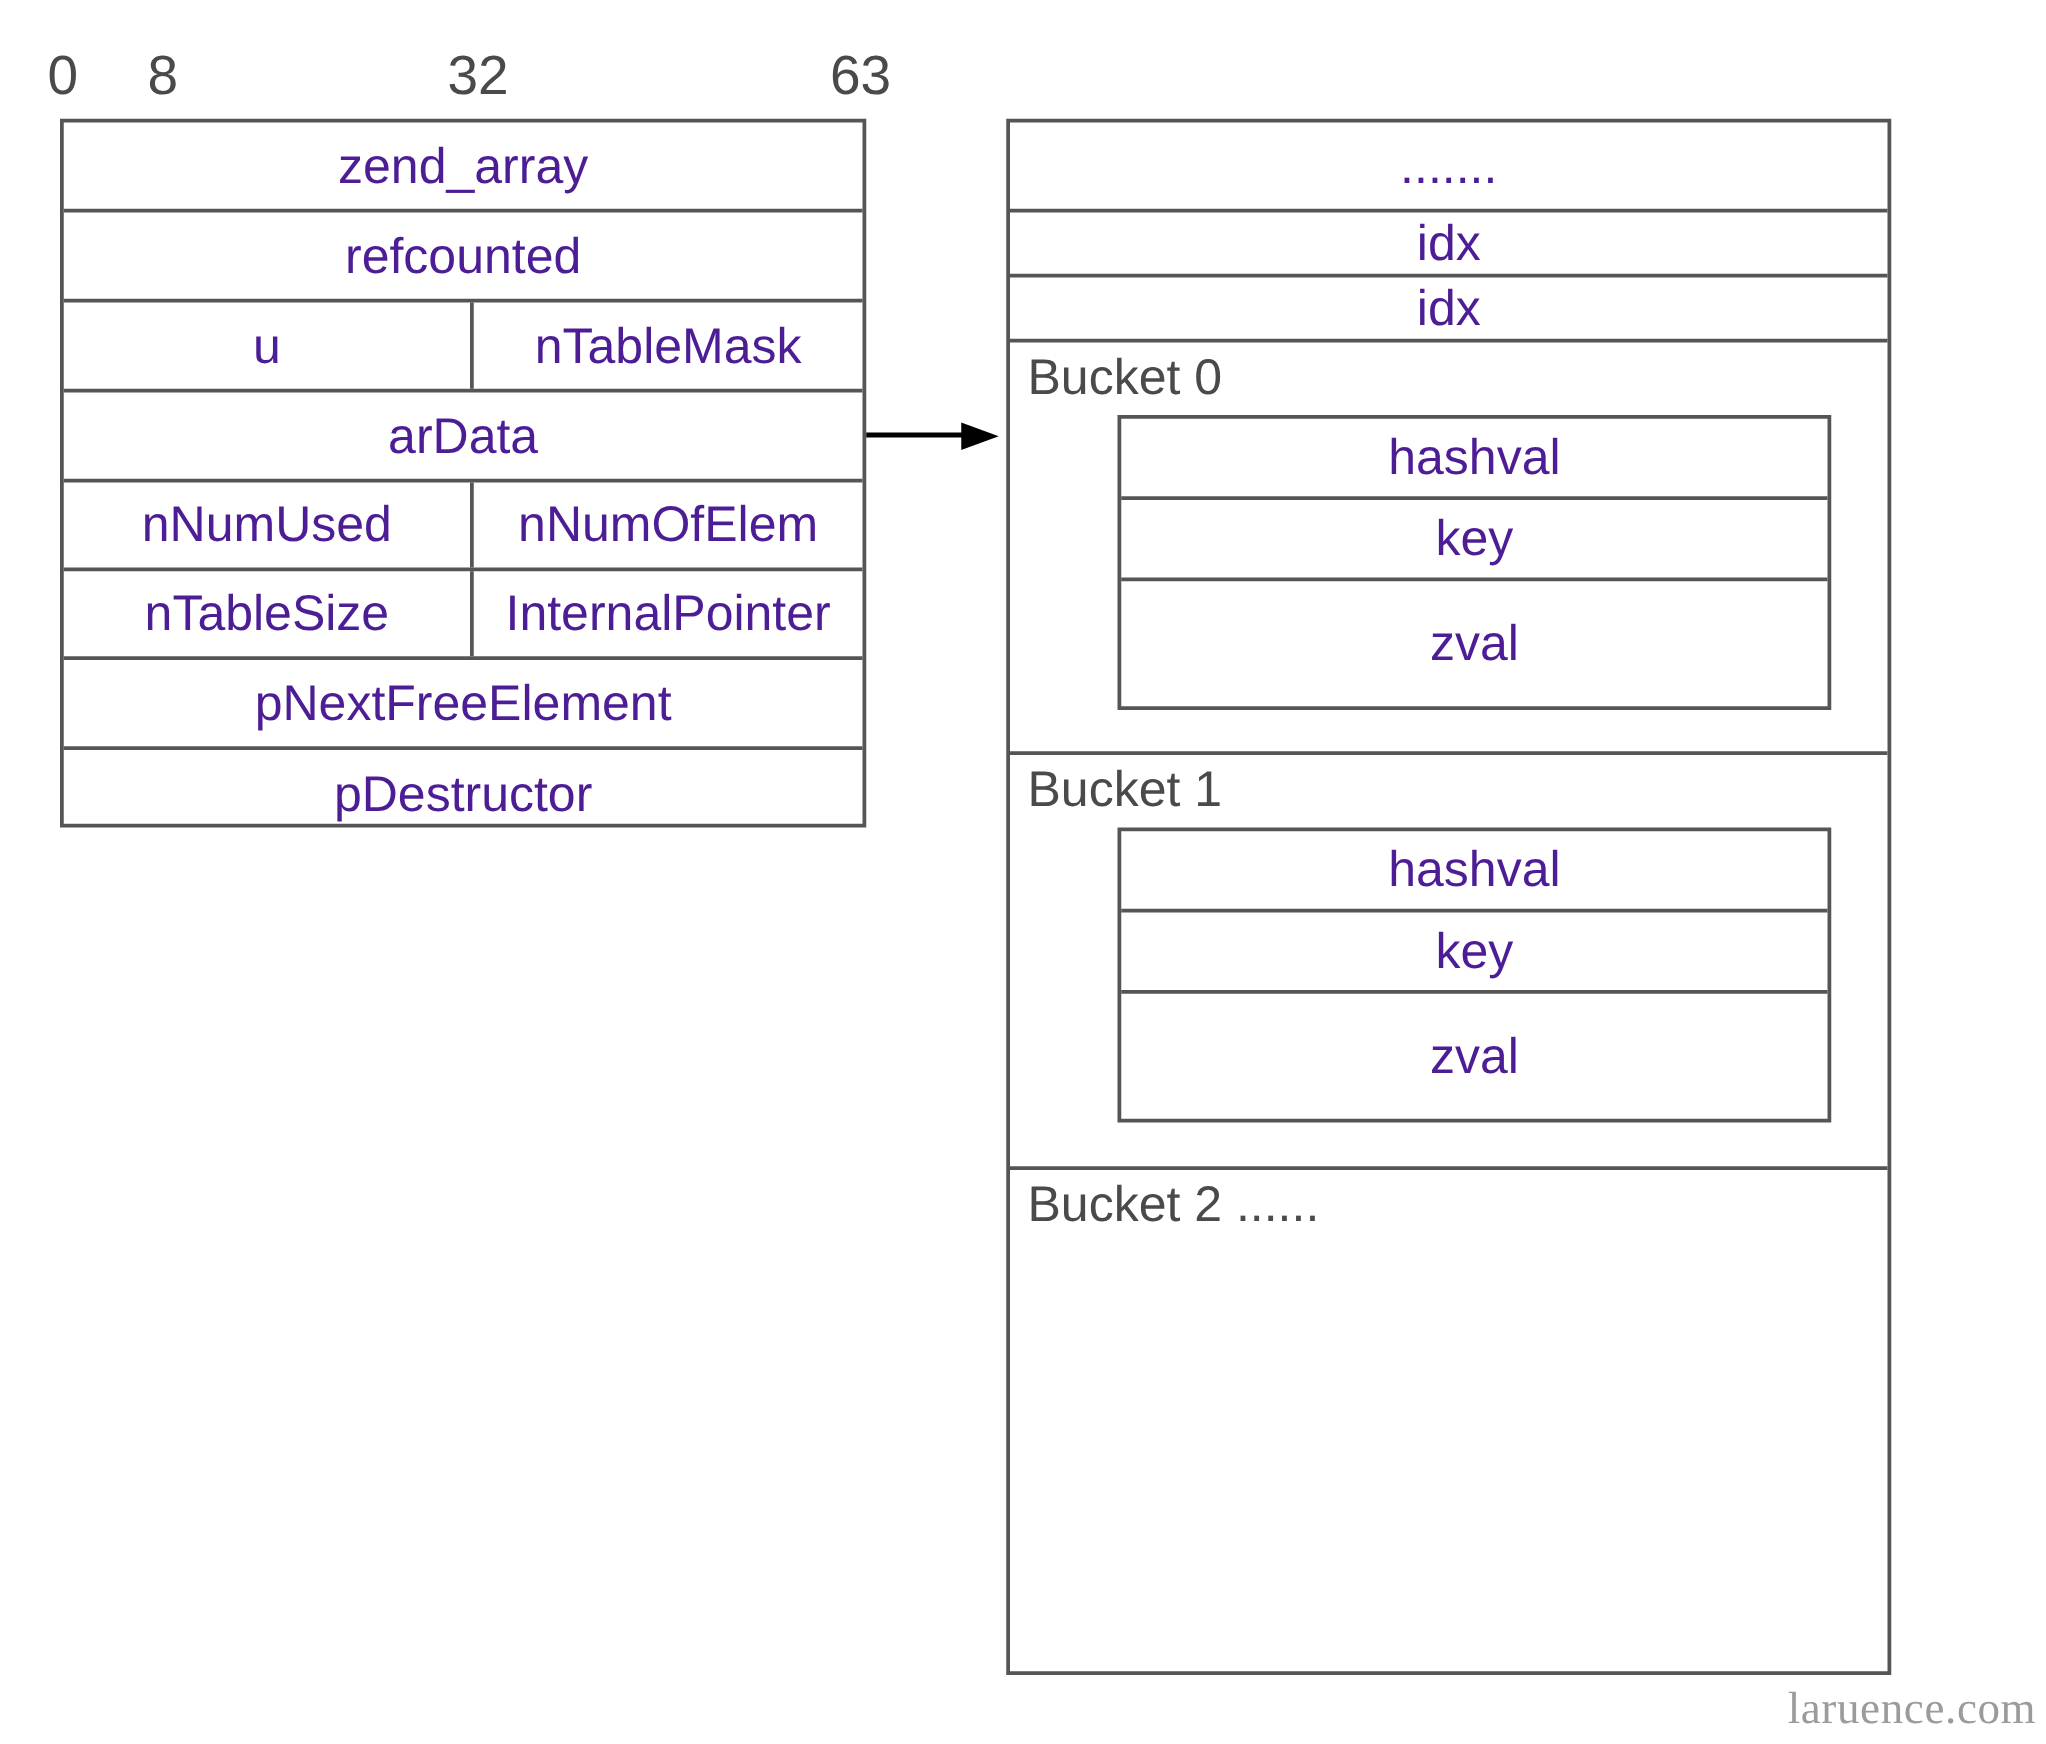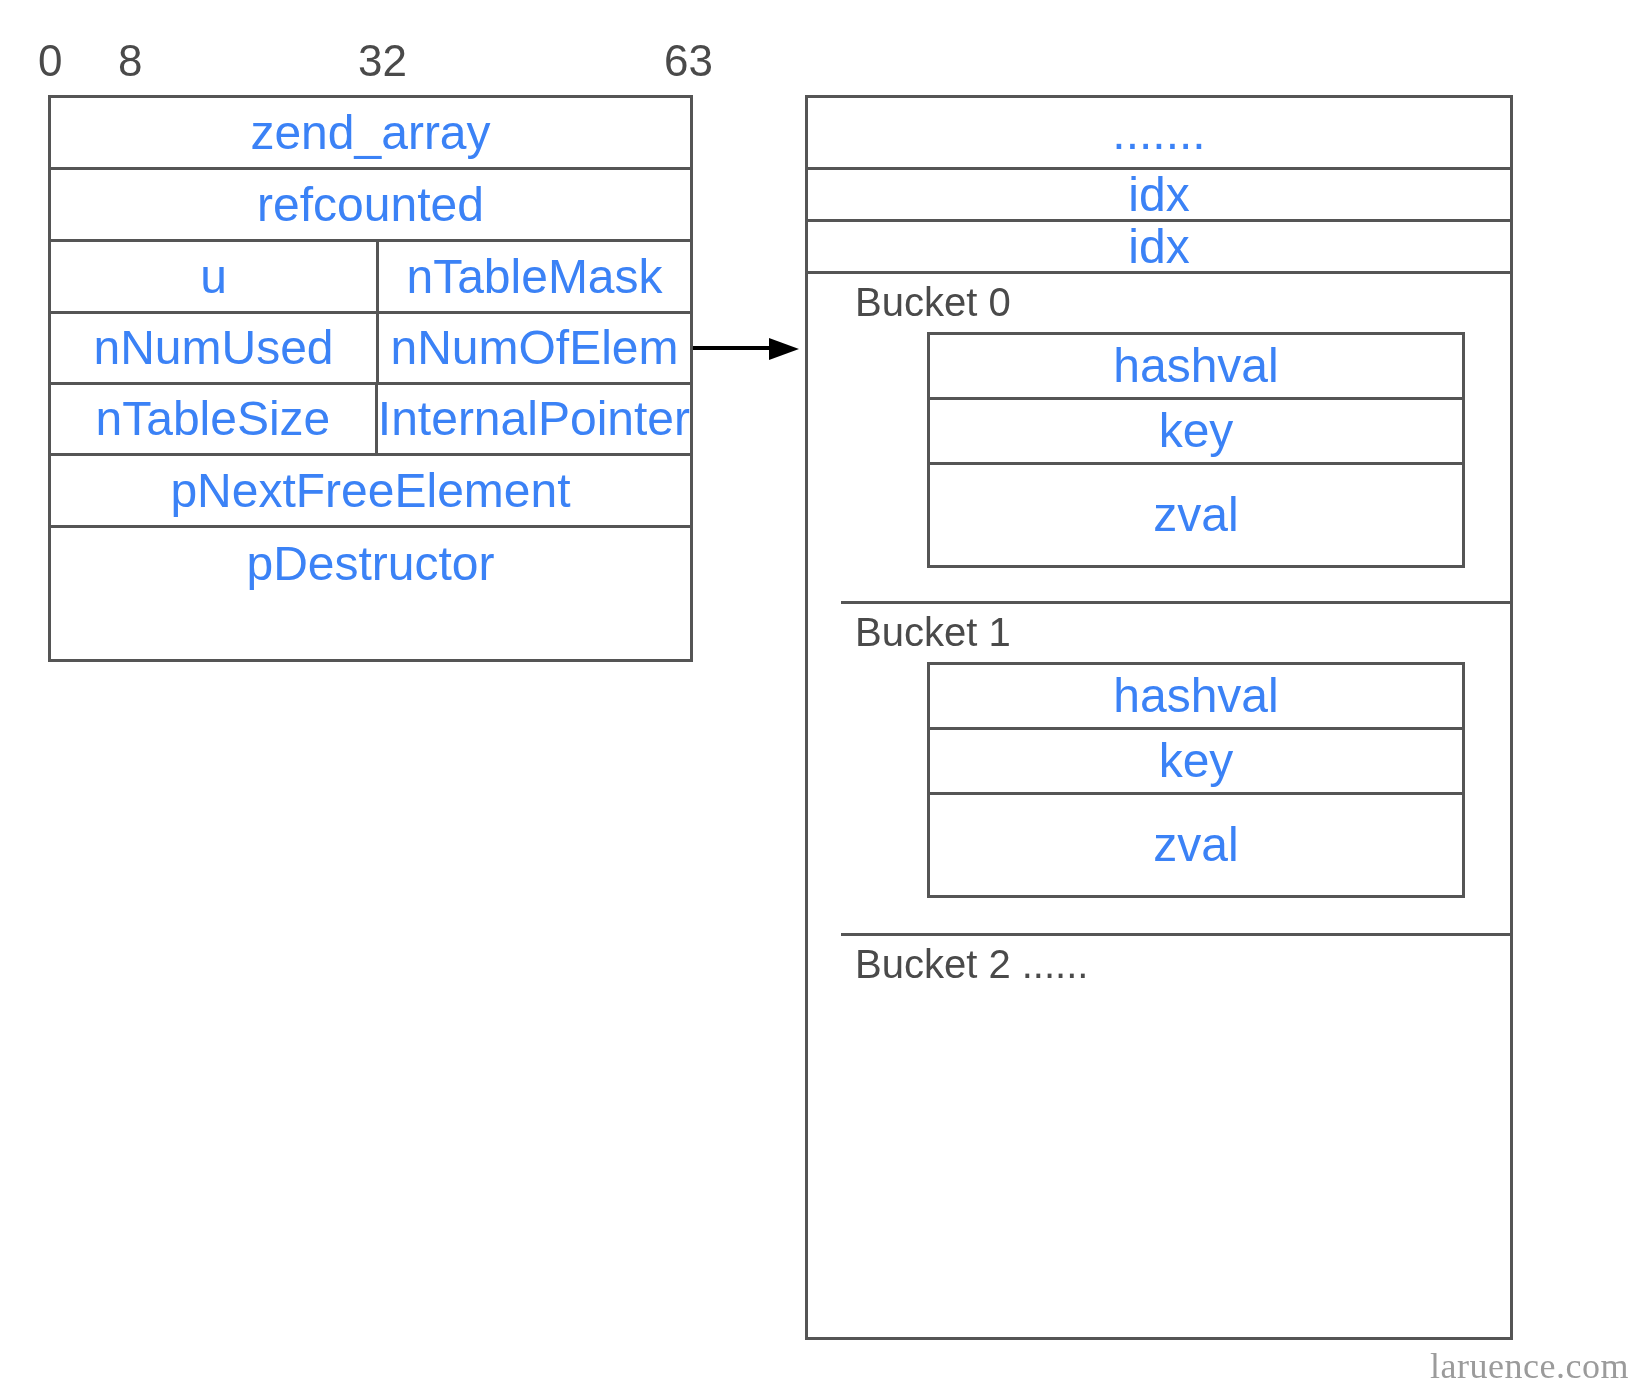--- a/index.html
+++ b/index.html
@@ -45,23 +45,23 @@
     position: relative;
     box-sizing: border-box;
     border-bottom: 3px solid #555555;
     display: flex;
     align-items: center;
     justify-content: center;
   }
   .row:last-child { border-bottom: none; }
 
   .row-label {
-    font-size: 48px;
+    font-size: 40px;
     line-height: 1;
-    color: #3b82f6;
+    color: #4c1d95;
     white-space: nowrap;
   }
 
   .split {
     display: flex;
     align-items: stretch;
   }
   .split > .half {
     box-sizing: border-box;
     display: flex;
@@ -120,21 +120,20 @@
     width: 708px;
     height: 1245px;
   }
   #ardata-struct > .row.idxrow { height: 52px; }
   #ardata-struct > .row.dots { height: 72px; }
 
   .bucket {
     position: relative;
     box-sizing: border-box;
     border-bottom: 3px solid #555555;
-    margin-left: 33px;
   }
   .bucket:last-child { border-bottom: none; }
   .bucket-title {
     position: absolute;
     left: 14px;
     top: 8px;
     font-size: 40px;
     line-height: 1;
     color: #4a4a4a;
     white-space: nowrap;
@@ -188,20 +187,23 @@
 
   <div class="row h1 split">
     <div class="half left-half">
       <span class="row-label">u</span>
     </div>
     <div class="half right-half">
       <span class="row-label">nTableMask</span>
     </div>
   </div>
 
+  <div class="row h1">
+    <span class="row-label">arData</span>
+  </div>
 
   <div class="row h2 split">
     <div class="half left-half">
       <span class="row-label">nNumUsed</span>
     </div>
     <div class="half right-half">
       <span class="row-label">nNumOfElem</span>
     </div>
   </div>
 

